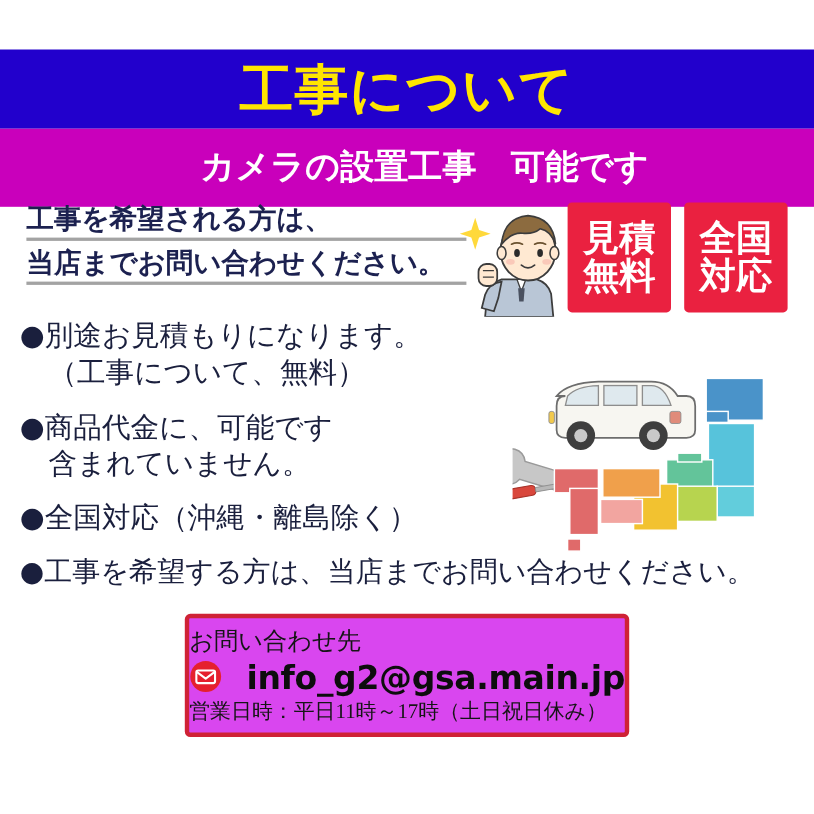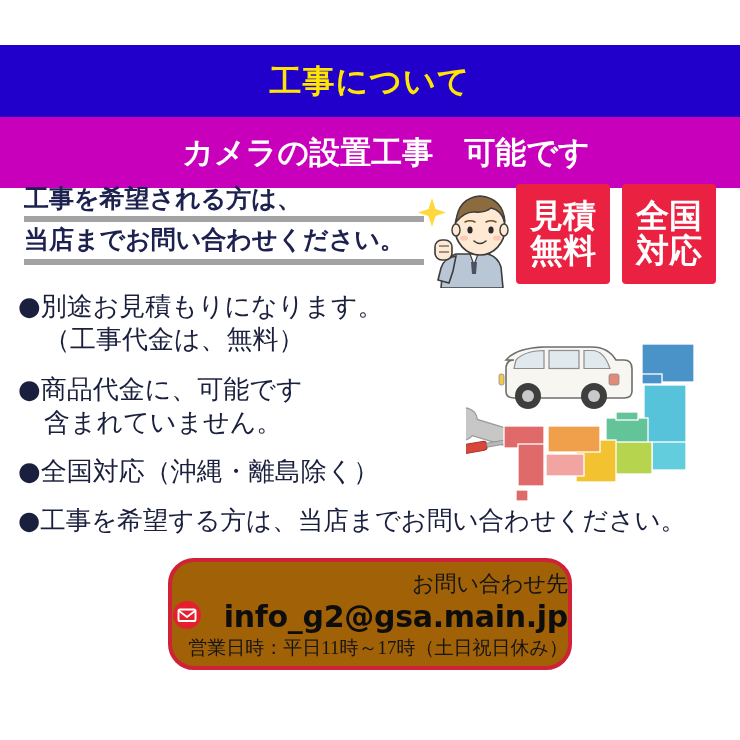--- a/index.html
+++ b/index.html
@@ -21,21 +21,21 @@
     position: absolute;
     left: 0; top: 45px;
     width: 740px; height: 72px;
     background: #2200cc;
     display: flex;
     align-items: center;
     justify-content: center;
   }
   .band-blue .title {
     color: #ffe500;
-    font-size: 32px;
+    font-size: 49px;
     font-weight: bold;
     letter-spacing: 1px;
     line-height: 1;
     white-space: nowrap;
   }
   .band-magenta {
     position: absolute;
     left: 0; top: 117px;
     width: 740px; height: 71px;
     background: #c900bb;
@@ -58,24 +58,24 @@
     left: 24px; top: 186px;
     width: 400px;
   }
   .headline .hl-line {
     font-size: 25px;
     font-weight: bold;
     color: #1c2150;
     line-height: 1.0;
     padding-bottom: 5px;
     margin-bottom: 7px;
-    border-bottom: 6px solid #a3a3a3;
-    white-space: nowrap;
-  }
-  .headline .hl-line.l2 { font-size: 25px; font-family: Liberation Mono, monospace; }
+    border-bottom: 3px solid #a3a3a3;
+    white-space: nowrap;
+  }
+  .headline .hl-line.l2 { font-size: 25px; }
 
   
   .worker {
     position: absolute;
     left: 418px; top: 176px;
     width: 110px; height: 112px;
   }
 
   
   .badges {
@@ -123,27 +123,27 @@
     position: absolute;
     left: 466px; top: 330px;
     width: 230px; height: 172px;
   }
 
   
   .contact {
     position: absolute;
     left: 168px; top: 558px;
     width: 404px; height: 112px;
-    background: #a16207;
+    background: #d946ef;
     border: 4px solid #cf2236;
-    border-radius: 26px;
+    border-radius: 5px;
     box-sizing: border-box;
     display: flex;
     flex-direction: column;
-    align-items: flex-end;
+    align-items: flex-start;
     justify-content: center;
     padding-top: 2px;
   }
   .contact .c-title {
     font-size: 22px;
     color: #151515;
     line-height: 1;
     margin-bottom: 5px;
   }
   .contact .c-mailrow {
@@ -227,21 +227,21 @@
   </div>
   <div class="badge">
     <span>全国</span>
     <span>対応</span>
   </div>
 </div>
 
 <div class="bullets">
   <div class="bullet">
     <span>●別途お見積もりになります。</span>
-    <span class="ind">（工事代金は、無料）</span>
+    <span class="ind">（工事について、無料）</span>
   </div>
   <div class="bullet">
     <span>●商品代金に、可能です</span>
     <span class="ind">含まれていません。</span>
   </div>
   <div class="bullet">
     <span>●全国対応（沖縄・離島除く）</span>
   </div>
   <div class="bullet last">
     <span>●工事を希望する方は、当店までお問い合わせください。</span>

